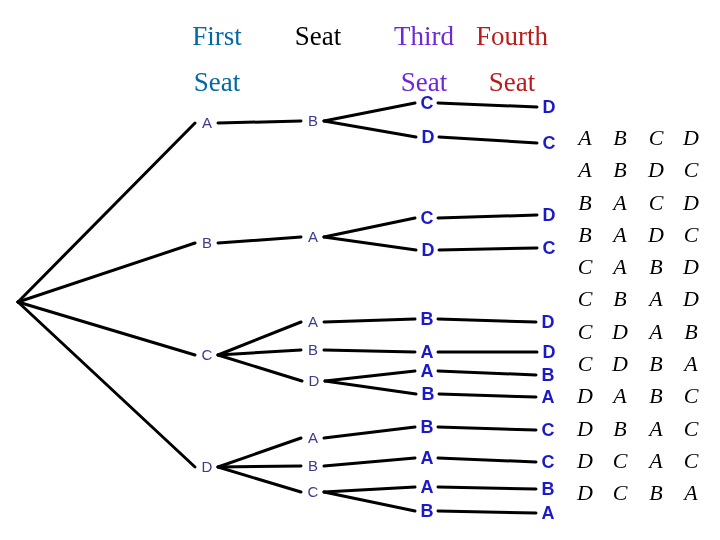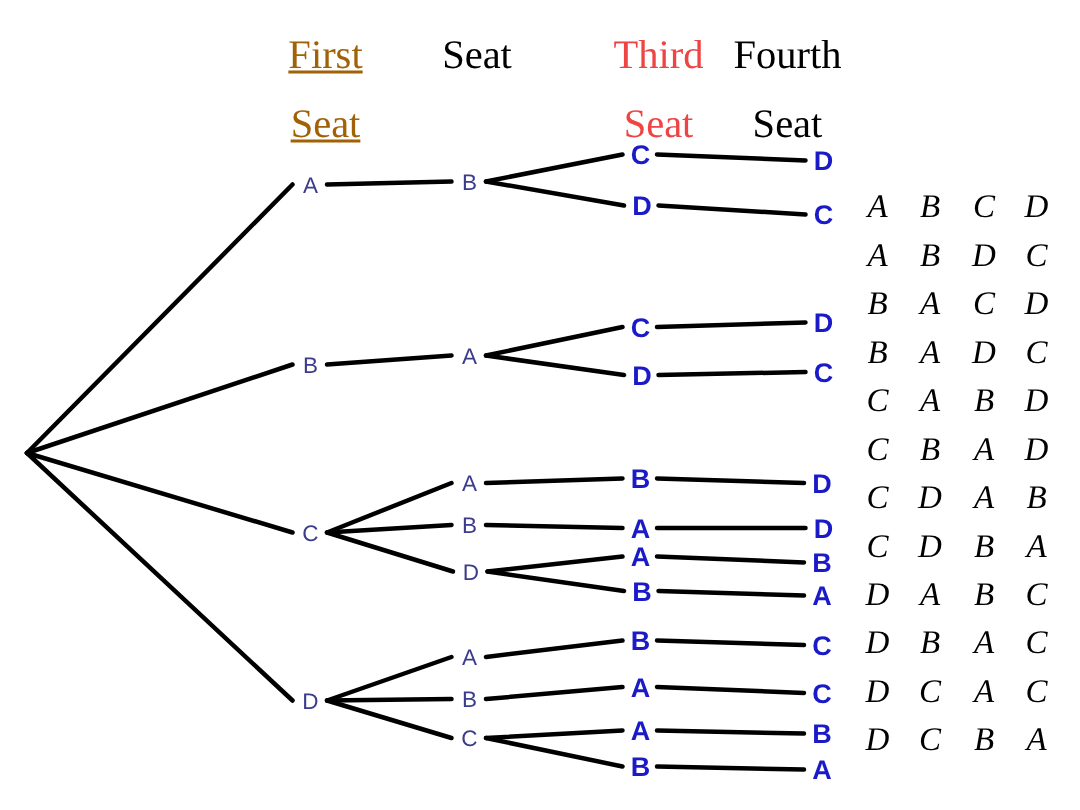--- a/index.html
+++ b/index.html
@@ -46,32 +46,32 @@
     font-family: "Liberation Serif", serif;
     font-style: italic;
     font-size: 22px;
   }
 </style>
 </head>
 <body>
 
 <div class="stage">
 
-  <div class="hdr-col" style="left: 217px; color: #a16207; text-decoration: underline;">
+  <div class="hdr-col" style="left: 217px; color: #0369a1;">
     <div>First</div>
     <div>Seat</div>
   </div>
   <div class="hdr-col" style="left: 318px; color: rgb(0, 0, 0);">
     <div>Seat</div>
   </div>
-  <div class="hdr-col" style="left: 439px; color: #ef4444;">
+  <div class="hdr-col" style="left: 424px; color: #6d28d9;">
     <div>Third</div>
     <div>Seat</div>
   </div>
-  <div class="hdr-col" style="left: 525px; color: #000000; text-align: center;">
+  <div class="hdr-col" style="left: 512px; color: #b91c1c; text-align: center;">
     <div>Fourth</div>
     <div>Seat</div>
   </div>
 
   <svg id="tree-svg" class="tree" width="720" height="540" viewBox="0 0 720 540">
       <line x1="18" y1="302" x2="195" y2="123" stroke="#000000" stroke-width="3" stroke-linecap="round"></line>
       <line x1="18" y1="302" x2="195" y2="243" stroke="#000000" stroke-width="3" stroke-linecap="round"></line>
       <line x1="18" y1="302" x2="195" y2="355" stroke="#000000" stroke-width="3" stroke-linecap="round"></line>
       <line x1="18" y1="302" x2="195" y2="467" stroke="#000000" stroke-width="3" stroke-linecap="round"></line>
       <line x1="218" y1="123" x2="301" y2="121" stroke="#000000" stroke-width="3" stroke-linecap="round"></line>

